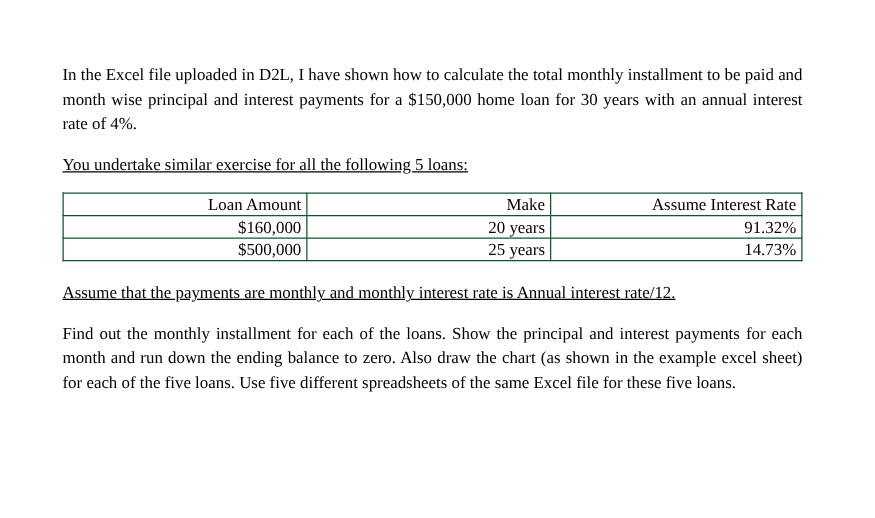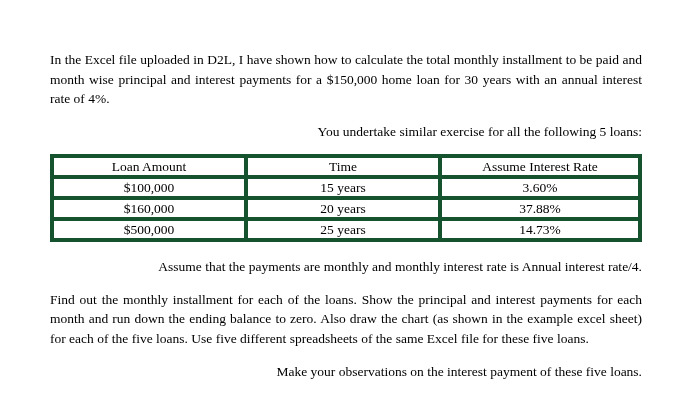--- a/index.html
+++ b/index.html
@@ -20,34 +20,35 @@
     height: 414px;
     padding: 50px 58px 0 50px;
     font-size: 13.5px;
     line-height: 1.45;
   }
   p.doc-paragraph {
     margin: 0 0 13px 0;
     text-align: justify;
   }
   p.doc-paragraph.no-justify {
-    text-align: right;
+    text-align: left;
+    text-decoration: underline;
   }
   table.loan-table {
     border-collapse: collapse;
     width: 100%;
     margin: 2px 0 15px 0;
     table-layout: fixed;
   }
   table.loan-table th,
   table.loan-table td {
-    border: 4px solid #14532d;
+    border: 1px solid #14532d;
     font-weight: normal;
     font-size: 13.5px;
-    text-align: center;
+    text-align: right;
     padding: 0 4px;
     height: 17px;
     line-height: 17px;
   }
   table.loan-table col.c1 { width: 33%; }
   table.loan-table col.c2 { width: 33%; }
   table.loan-table col.c3 { width: 34%; }
 </style>
 </head>
 <body>
@@ -60,42 +61,36 @@
 
   <table class="loan-table">
     <colgroup>
       <col class="c1">
         <col class="c2">
         <col class="c3">
     </colgroup>
     <thead>
       <tr>
           <th>Loan Amount</th>
-          <th>Time</th>
+          <th>Make</th>
           <th>Assume Interest Rate</th>
         </tr>
     </thead>
     <tbody>
         <tr>
-          <td>$100,000</td>
-          <td>15 years</td>
-          <td>3.60%</td>
-        </tr>
-        <tr>
           <td>$160,000</td>
           <td>20 years</td>
-          <td>37.88%</td>
+          <td>91.32%</td>
         </tr>
         <tr>
           <td>$500,000</td>
           <td>25 years</td>
           <td>14.73%</td>
         </tr>
       </tbody>
   </table>
 
-  <p class="doc-paragraph no-justify">Assume that the payments are monthly and monthly interest rate is Annual interest rate/4.</p>
+  <p class="doc-paragraph no-justify">Assume that the payments are monthly and monthly interest rate is Annual interest rate/12.</p>
 
   <p class="doc-paragraph">Find out the monthly installment for each of the loans. Show the principal and interest payments for each month and run down the ending balance to zero. Also draw the chart (as shown in the example excel sheet) for each of the five loans. Use five different spreadsheets of the same Excel file for these five loans.</p>
 
-  <p class="doc-paragraph no-justify">Make your observations on the interest payment of these five loans.</p>
 
 </div>
 
 </body></html>

